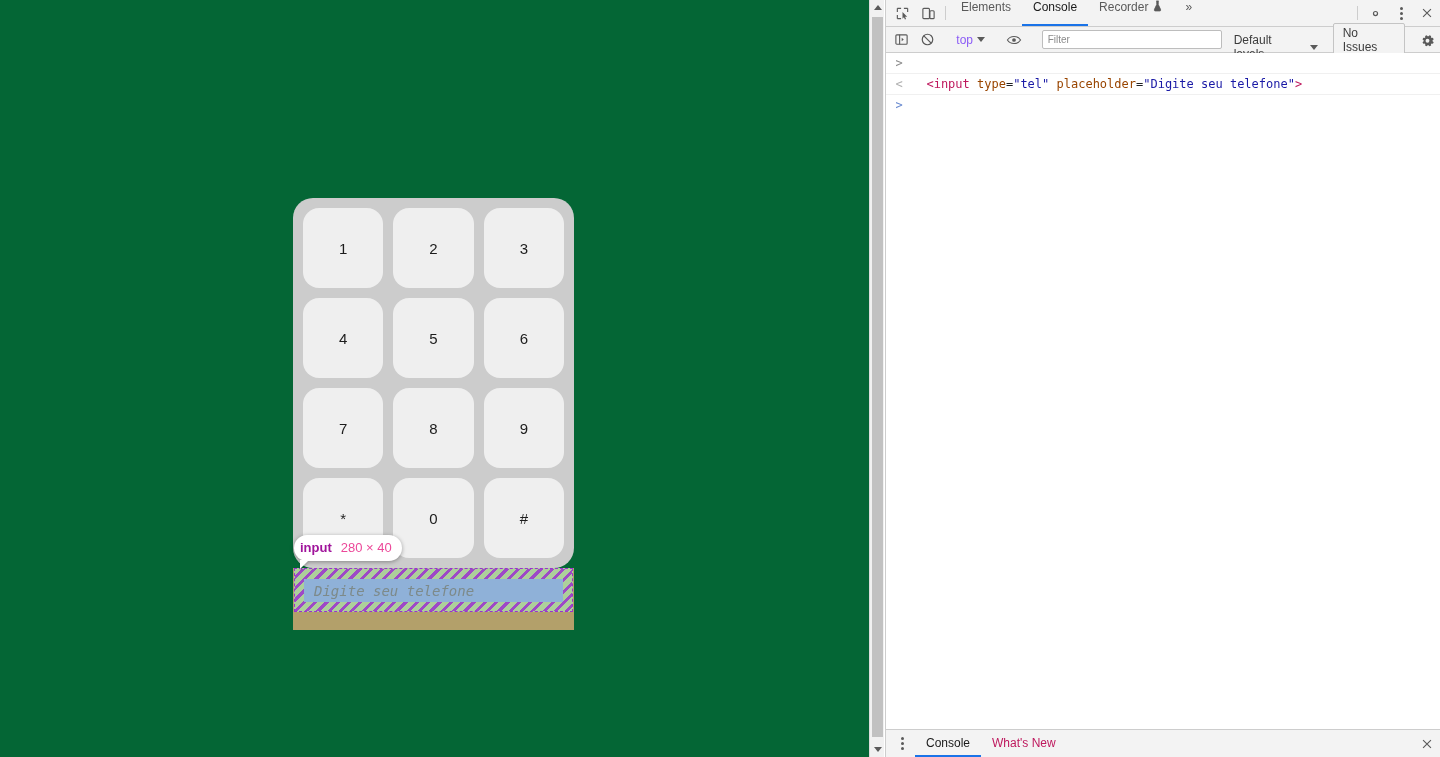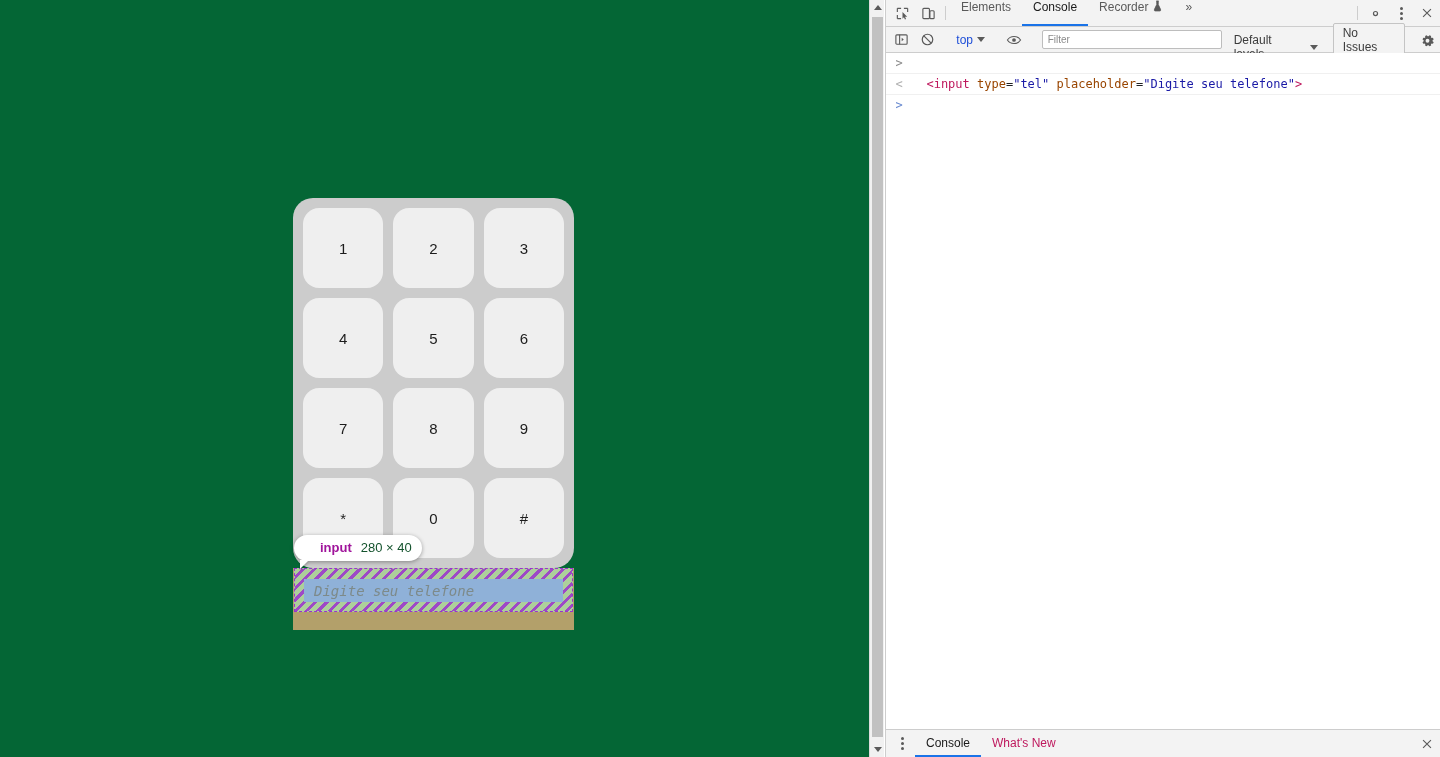--- a/index.html
+++ b/index.html
@@ -93,31 +93,31 @@
     color: #7d8a8a;
     padding-left: 10px;
     white-space: nowrap;
   }
   
   #inspect-tooltip {
     position: absolute; left: 294px; top: 535px;
     background: #ffffff;
     border-radius: 13px;
     box-shadow: 0 1px 4px rgba(0,0,0,.35);
-    padding: 5px 10px 6px 26px;
+    padding: 5px 10px 6px 6px;
     display: flex; align-items: baseline; gap: 9px;
     white-space: nowrap;
     z-index: 40;
   }
   #tt-tag {
     color: #a0149b; font-weight: bold; font-size: 13px;
     font-family: "Liberation Sans", sans-serif;
   }
   #tt-dims {
-    color: #14532d; font-size: 13px;
+    color: #ec4899; font-size: 13px;
     font-family: "Liberation Sans", sans-serif;
   }
   #tt-arrow {
     position: absolute; left: 6px; bottom: -8px;
     width: 0; height: 0;
     border-left: 9px solid #ffffff;
     border-bottom: 9px solid transparent;
     filter: drop-shadow(0 2px 1px rgba(0,0,0,.2));
   }
 
@@ -178,21 +178,21 @@
   
   #dt-console-toolbar {
     height: 26px; min-height: 26px;
     background: #f3f3f3;
     border-bottom: 1px solid #cdcdcd;
     display: flex; align-items: center;
     padding-left: 3px;
   }
   .ctx-select {
     display: flex; align-items: center; gap: 4px;
-    padding: 0 7px; font-size: 12px; color: #1d4ed8; cursor: pointer;
+    padding: 0 7px; font-size: 12px; color: #8b5cf6; cursor: pointer;
   }
   #filter-input {
     flex: 0 0 auto;
     width: 180px; height: 19px;
     margin: 0 6px;
     border: 1px solid #bdbdbd; border-radius: 2px;
     background: #ffffff;
     font-size: 10px; color: #1a1a1a;
     font-family: "Liberation Sans", sans-serif;
     padding: 0 5px;

